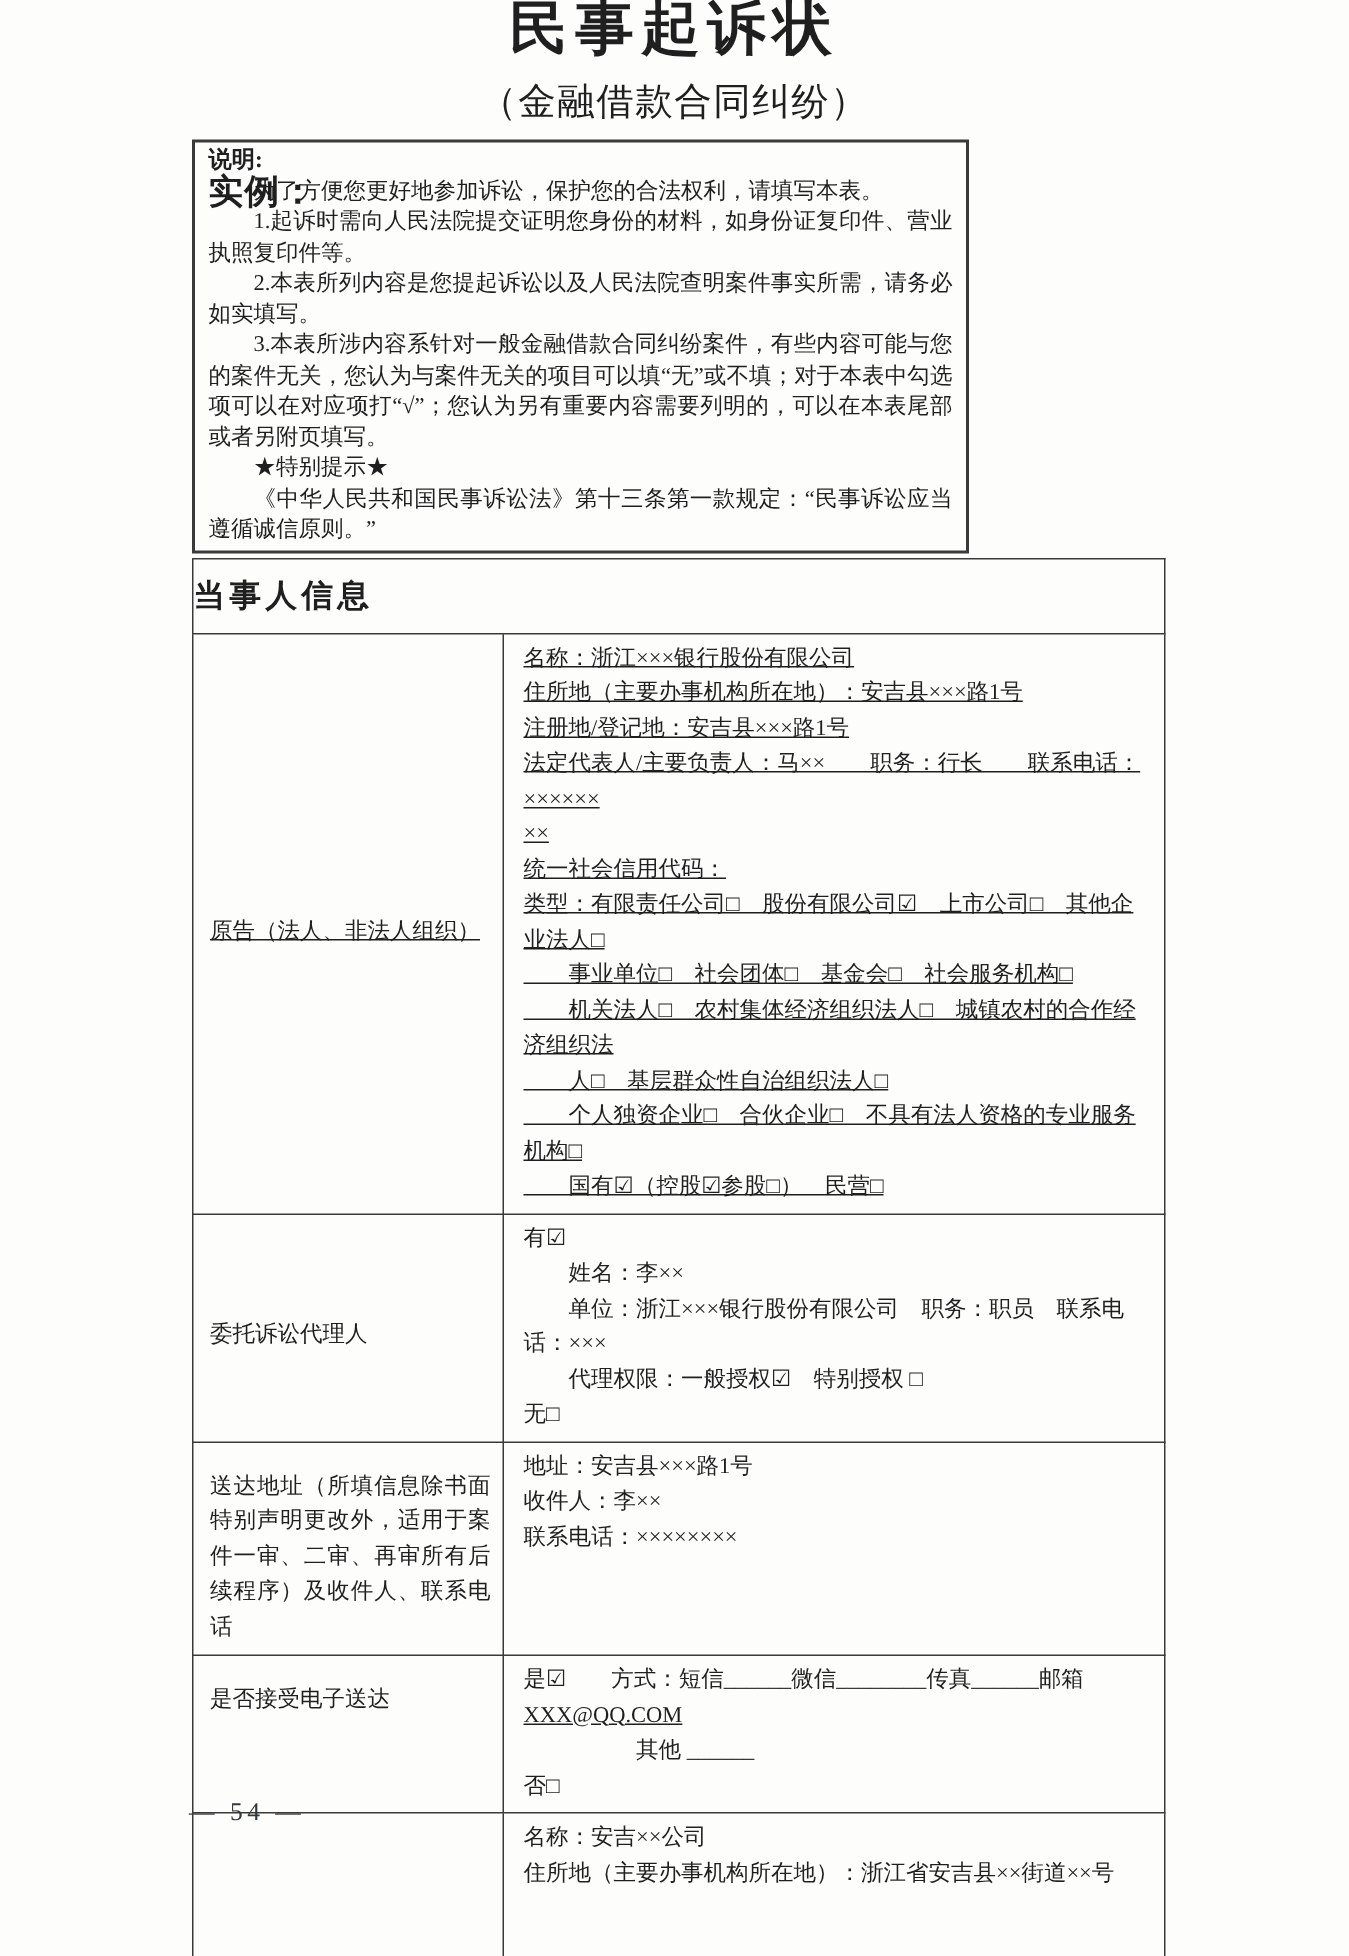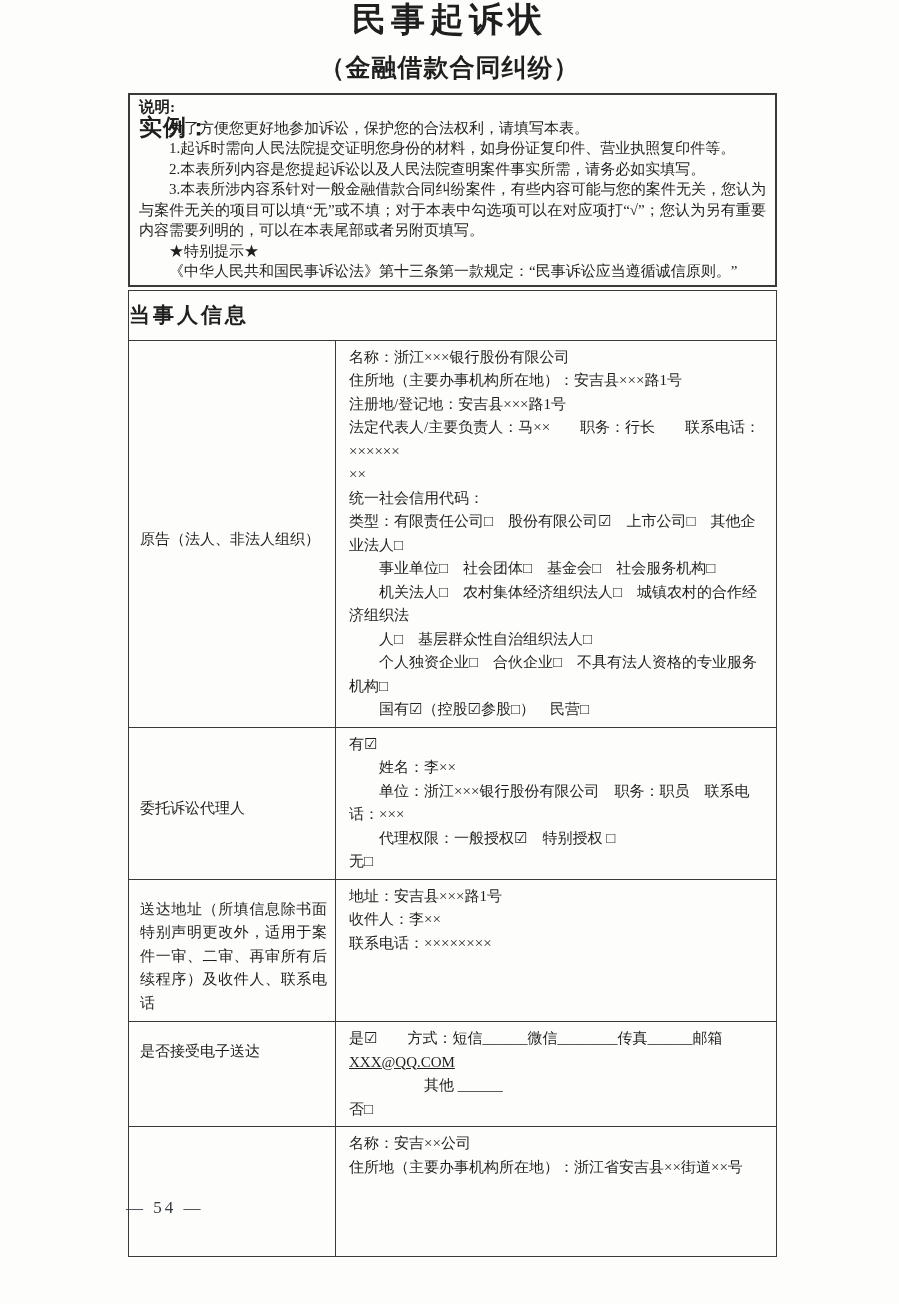--- a/index.html
+++ b/index.html
@@ -13,27 +13,27 @@
     width:899px; height:1304px;
     background:#fdfdfb;
     overflow:hidden;
   }
   
   .doc-header { position:relative; text-align:center; }
   .example-label {
     position:absolute; left:139px; top:112px;
     font-size:23px; font-weight:bold; letter-spacing:1px;
   }
-  .doc-title { font-size:34px; font-weight:bold; letter-spacing:5px; line-height:40px; }
-  .doc-subtitle { font-size:25px; font-weight:bold; letter-spacing:1px; margin-top:11px; }
+  .doc-title { font-size:39px; font-weight:bold; letter-spacing:5px; line-height:40px; }
+  .doc-subtitle { font-size:25px; font-weight:normal; letter-spacing:1px; margin-top:11px; }
 
   
   .notice-box {
     margin:9px 0 0 128px;
-    width:649px;
+    width:518px;
     border:2px solid #3a3a3a;
     padding:2px 9px 3px 9px;
     font-size:15px; line-height:20.5px;
   }
   .notice-title { font-weight:bold; font-size:15.5px; }
   .notice-p { text-indent:2em; text-align:justify; }
 
   
   .party-table {
     margin-left:128px; margin-top:3px;
@@ -53,21 +53,21 @@
     text-align:justify;
   }
   .value-cell {
     padding:5px 6px 5px 13px;
     font-size:15px; line-height:23.5px;
   }
   .v-mid { vertical-align:middle; }
   .v-top { vertical-align:top; }
   .cell-line { white-space:pre-wrap; }
   .u { text-decoration:underline; }
-  .r1 { height:295px; } .r2 { height:123px; } .r3 { height:100px; }
+  .r1 { height:295px;text-decoration:underline; } .r2 { height:123px; } .r3 { height:100px; }
   .r4 { height:80px;border-radius:13px; }  .r5 { height:130px; }
 
   
   .page-number {
     position:absolute; left:126px; top:1198px;
     font-size:17px; letter-spacing:3px; color:#33383d;
   }
 </style>
 </head>
 <body>

